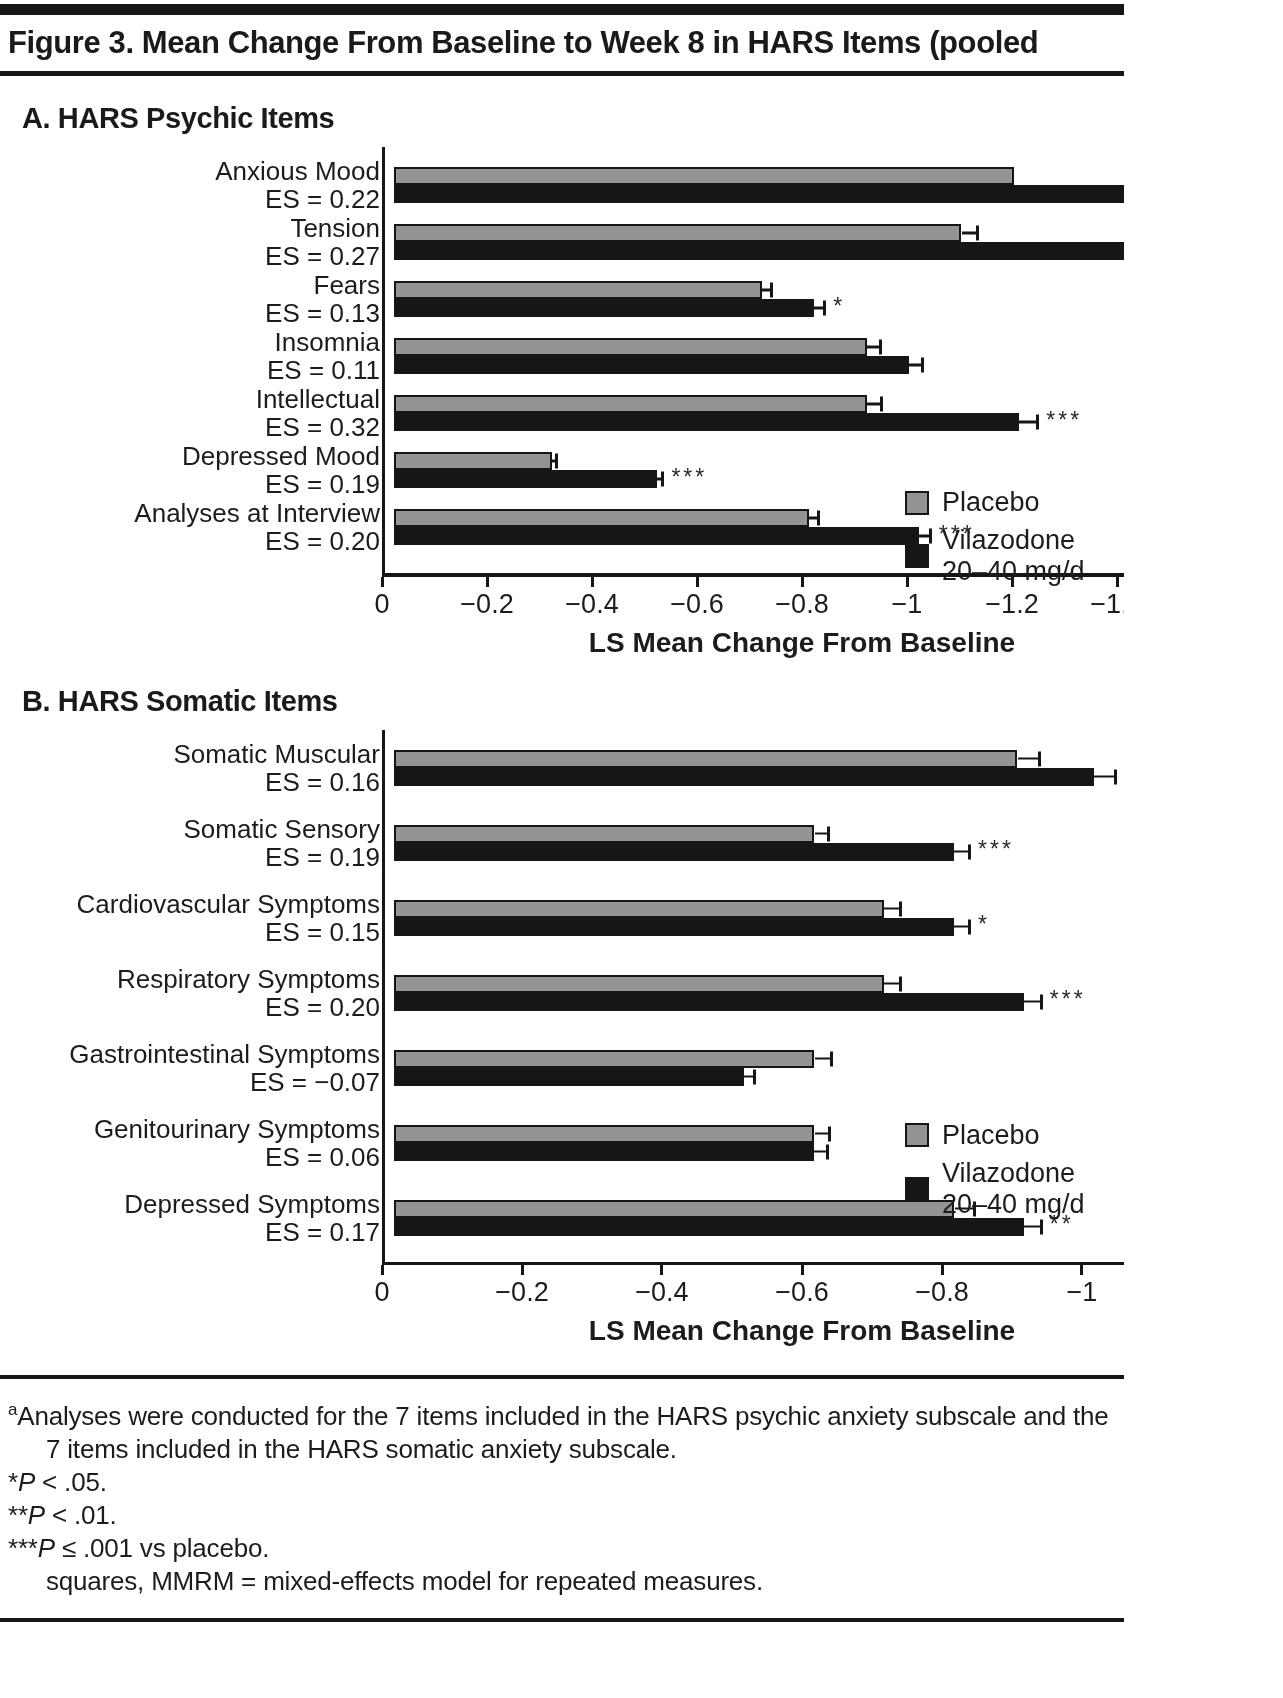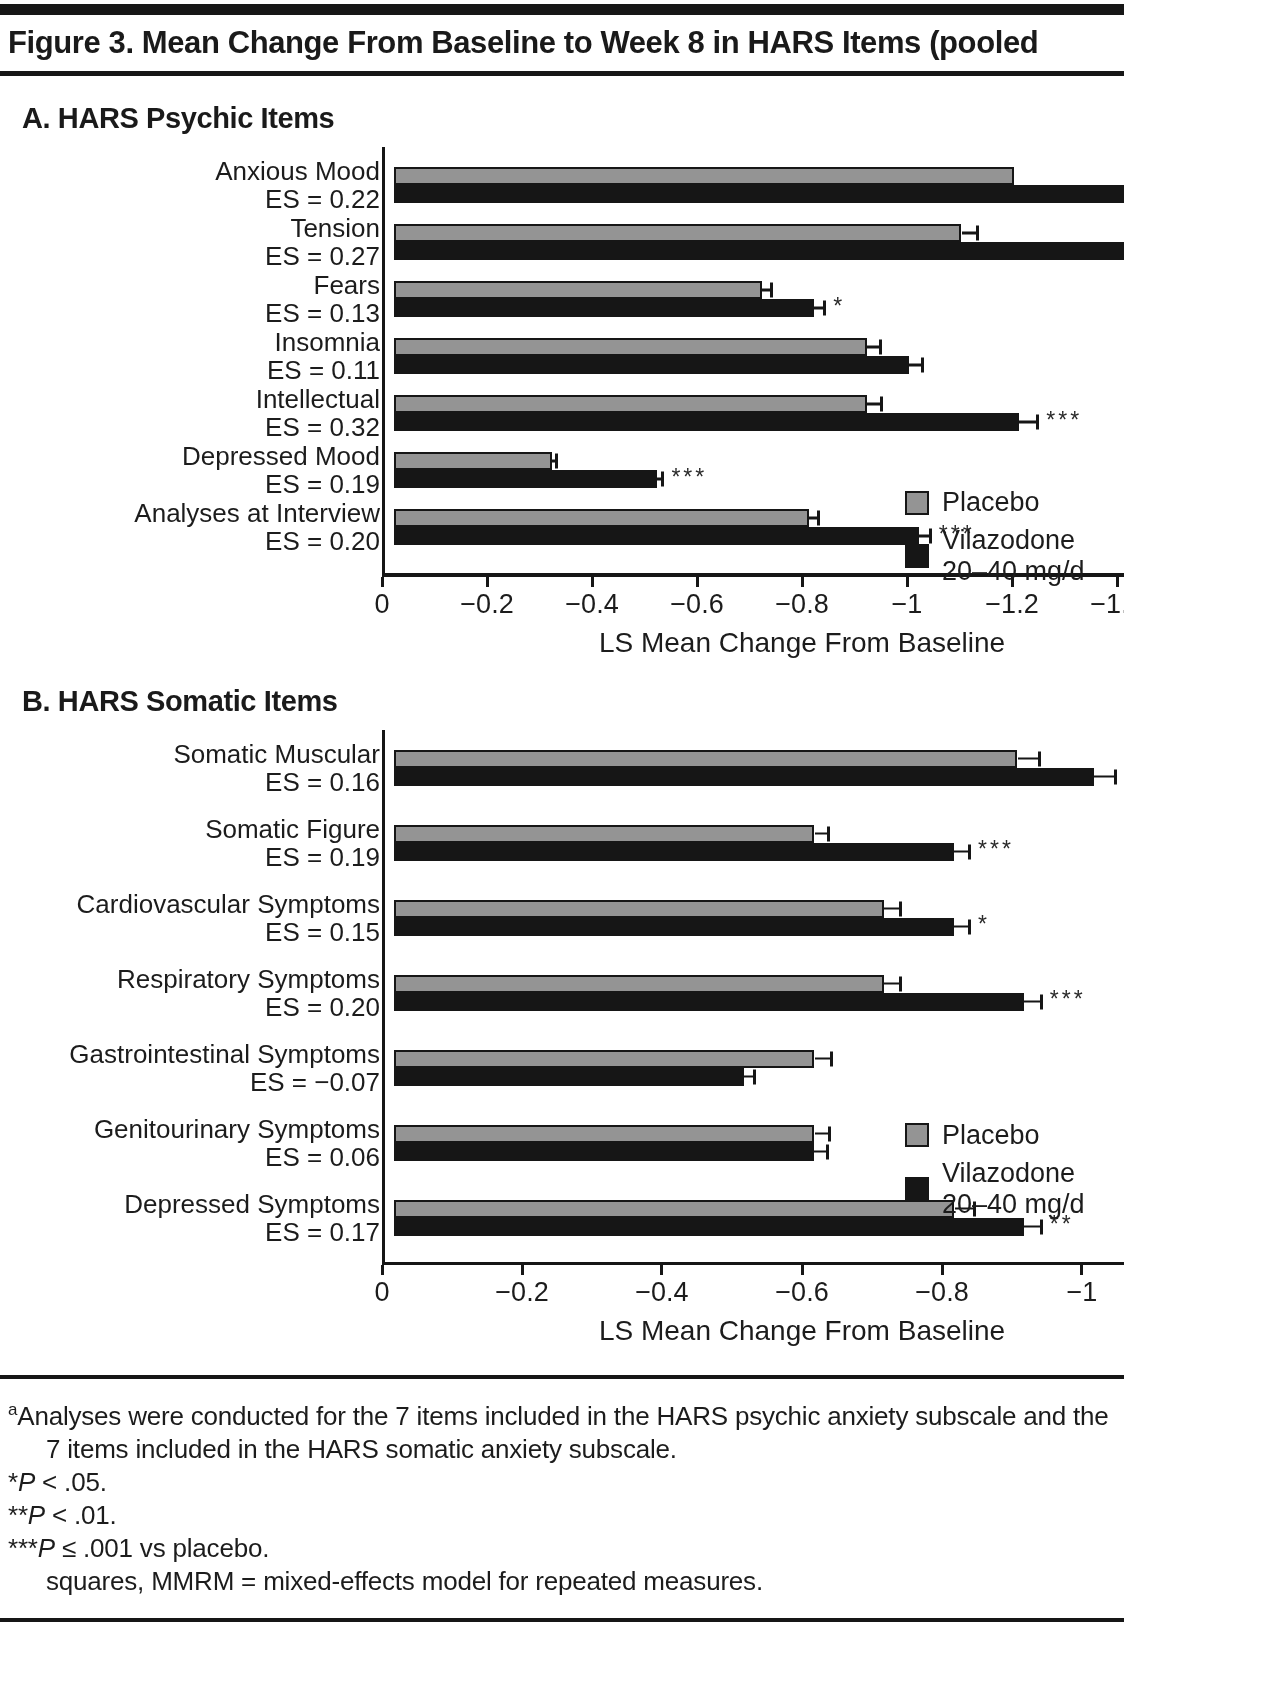--- a/index.html
+++ b/index.html
@@ -49,21 +49,21 @@
   }
   .sig {
     position:absolute; left:calc(100% + 10px); top:50%; transform:translateY(-57%);
     font-size:23px; letter-spacing:3px; white-space:nowrap; color:#2b2b2b;
   }
 
   .xaxis-line { margin-left:382px; width:840px; height:3.5px; background:#161616; position:relative; }
   .tick { position:absolute; top:3.5px; width:3px; height:10px; background:#161616; margin-left:-1.5px; }
   .xaxis-labels { margin-left:382px; width:840px; position:relative; height:36px; margin-top:4px; }
   .tick-label { position:absolute; transform:translateX(-50%); top:8px; font-size:27px; white-space:nowrap; }
-  .axis-title { margin-left:382px; width:840px; text-align:center; font-size:28px; margin-top:10px; }
+  .axis-title { margin-left:382px; width:840px; text-align:center; font-size:28px; margin-top:10px;font-weight:bold; }
 
   .legend { position:absolute; left:905px; display:flex; flex-direction:column; gap:7px; z-index:3; }
   .chart-a .legend { top:340px; }
   .chart-b .legend { top:390px; }
   .legend-row { display:flex; align-items:center; gap:13px; font-size:27px; }
   .swatch { width:24px; height:24px; box-sizing:border-box; flex:none; }
 
   .footnotes {
     margin-top:28px; border-top:4px solid #161616;
     padding:14px 10px 12px 8px; font-size:26px; line-height:33px; letter-spacing:-0.2px;
@@ -267,21 +267,21 @@
             <div class="bar bar-vila" style="width: 83.333%; background: rgb(22, 22, 22);">
               <div class="whisker" style="width: 2.917%;">
                 <span class="sig">**</span>
               </div>
             </div>
           </div>
         </div>
         <div class="row">
           <div class="label">
             <div class="label-inner">
-              <div class="item-name">Somatic Figure</div>
+              <div class="item-name">Somatic Sensory</div>
               <div class="es">ES = 0.19</div>
             </div>
           </div>
           <div class="bars">
             <div class="bar bar-placebo" style="width: 50%; background: rgb(148, 148, 148);">
               <div class="whisker" style="width: 2.917%;"></div>
             </div>
             <div class="bar bar-vila" style="width: 66.667%; background: rgb(22, 22, 22);">
               <div class="whisker" style="width: 2.5%;">
                 <span class="sig">***</span>

